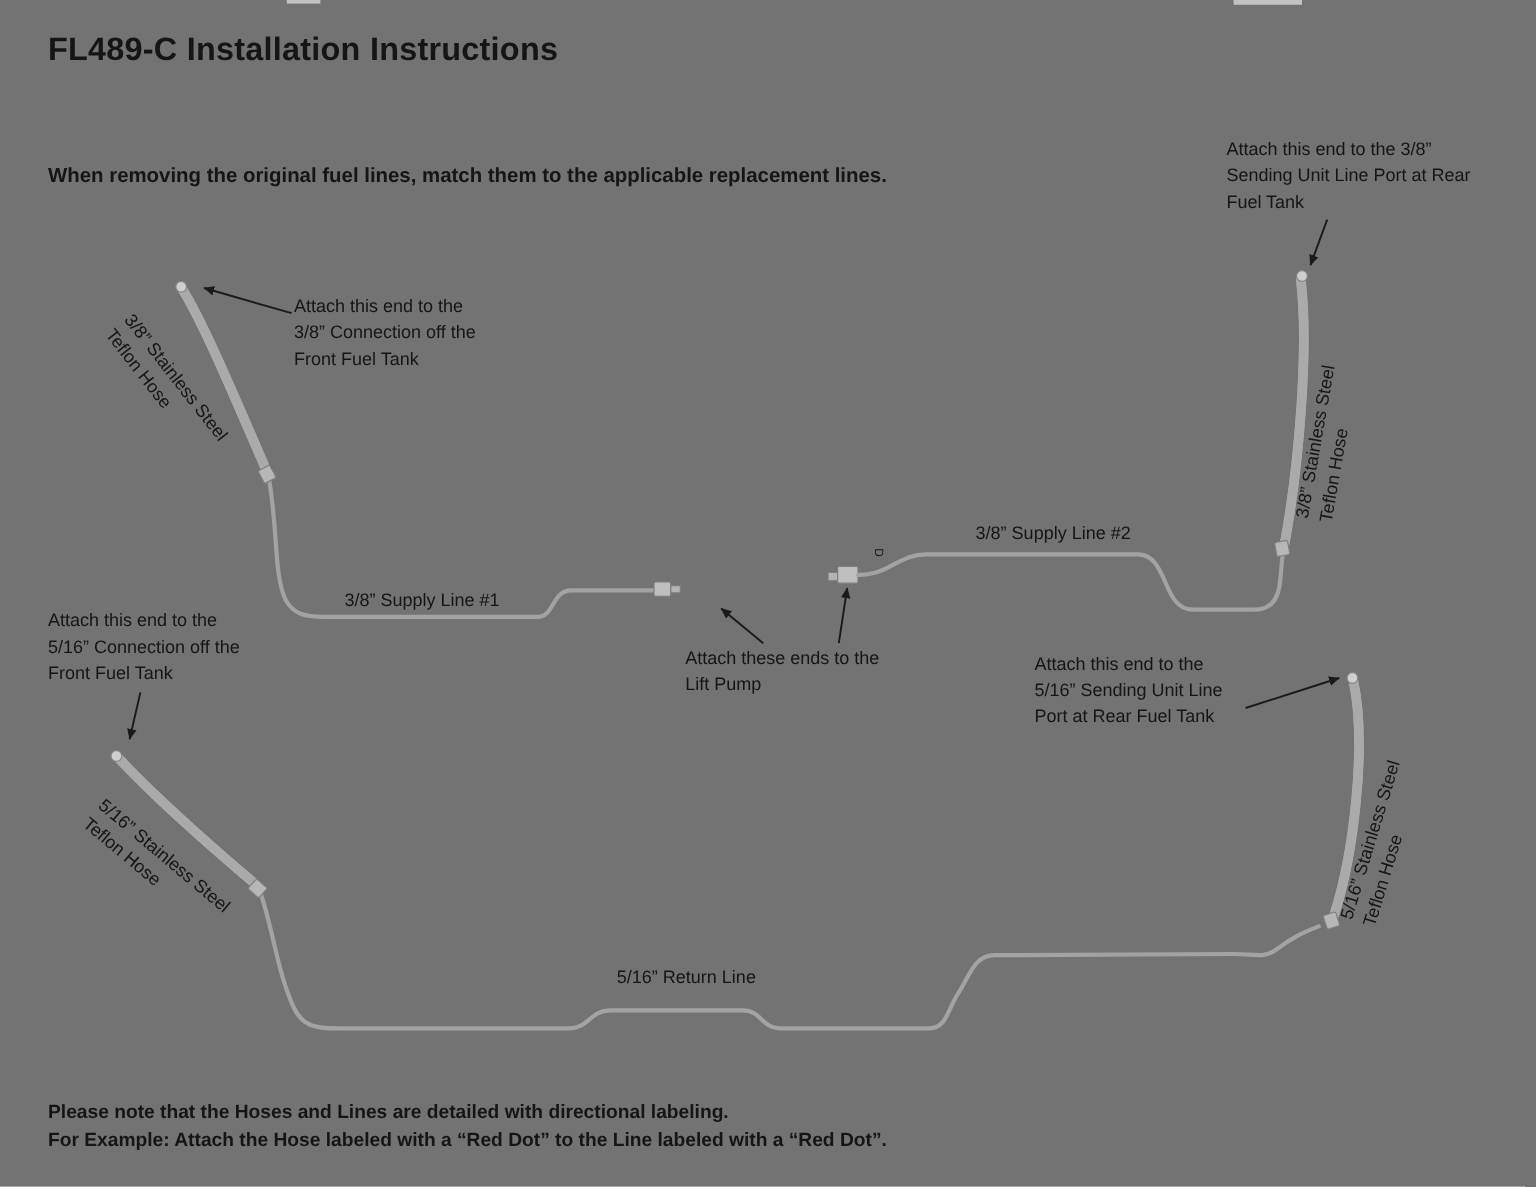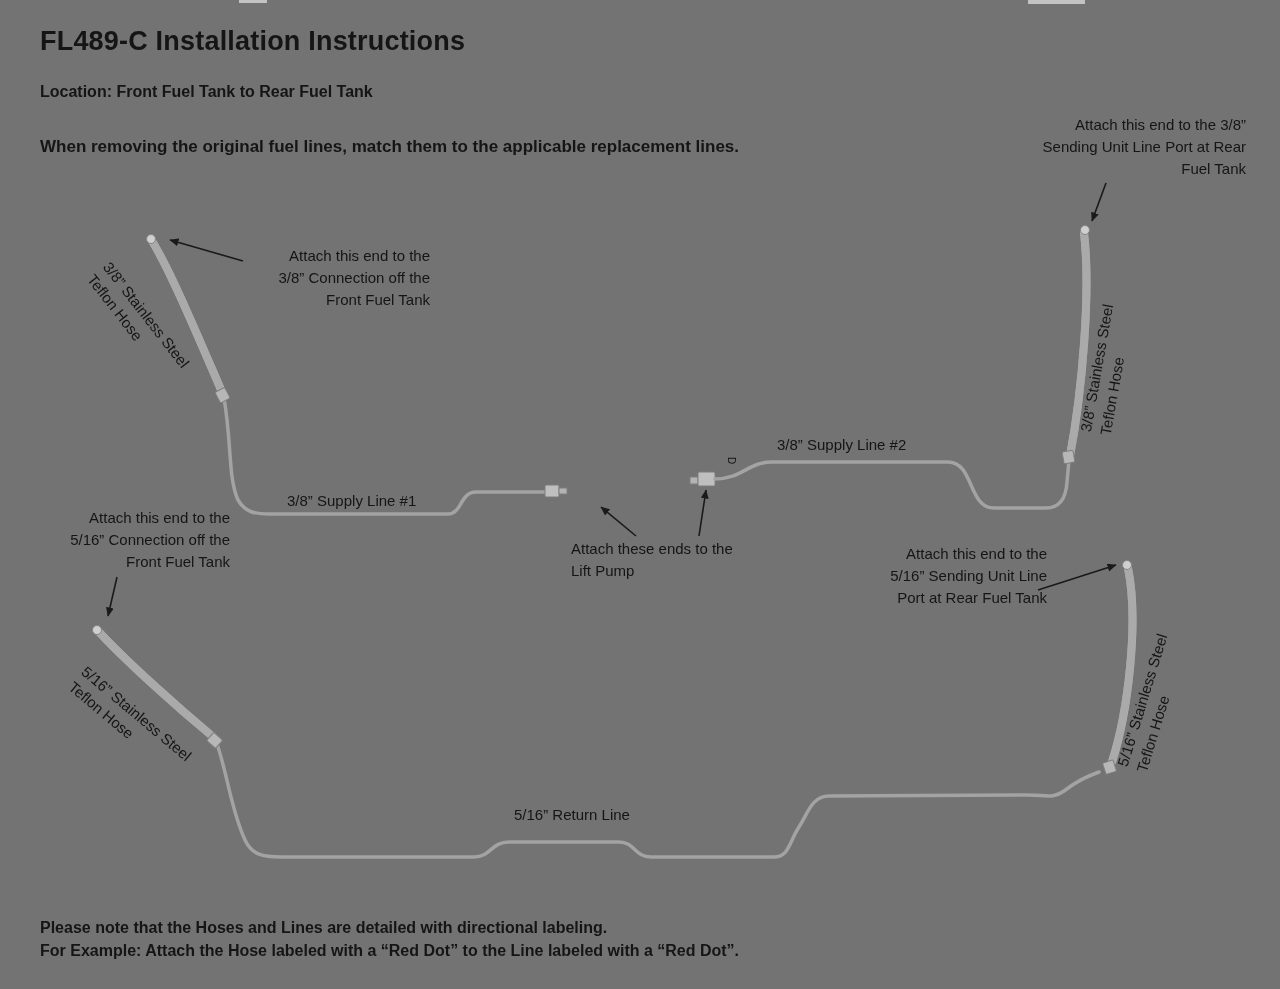--- a/index.html
+++ b/index.html
@@ -3,21 +3,21 @@
 <meta charset="utf-8">
 <style>
   * { margin:0; padding:0; box-sizing:border-box; }
   html,body { background:#ffffff; }
   body { font-family:"Liberation Sans", sans-serif; color:#151515; }
   .page { position:relative; width:1280px; height:989px; background:#737373; overflow:hidden; }
   .abs { position:absolute; }
   .title { font-size:27px; font-weight:600; letter-spacing:0.2px; white-space:nowrap; }
   .location { font-size:16px; font-weight:700; white-space:nowrap; }
   .intro { font-size:17px; font-weight:700; white-space:nowrap; }
-  .ann { font-size:15px; line-height:22px; white-space:pre-line;text-align:right; }
+  .ann { font-size:15px; line-height:22px; white-space:pre-line; }
   .ann.center { text-align:left; }
   .linelabel { font-size:15px; white-space:nowrap; }
   .hoselabel { font-size:15px; line-height:20px; white-space:pre; transform-origin:0 0; }
   .dmark { font-size:10px; transform:rotate(90deg); transform-origin:center; }
   .note { font-size:16px; font-weight:700; white-space:nowrap;margin-top:35px; }
   .edge-artifact { background:#c3c3c3; }
   svg { position:absolute; left:0; top:0; }
 </style>
 <title>FL489-C Installation Instructions</title></head>
 <body>
@@ -67,40 +67,39 @@
 
     <path d="M 243 261 L 170 240" fill="none" stroke="#1a1a1a" stroke-width="1.6" marker-end="url(#arrow)"></path>
     <path d="M 1106 183 L 1092 221" fill="none" stroke="#1a1a1a" stroke-width="1.6" marker-end="url(#arrow)"></path>
     <path d="M 636 536 L 601 507" fill="none" stroke="#1a1a1a" stroke-width="1.6" marker-end="url(#arrow)"></path>
     <path d="M 699 536 L 706 490" fill="none" stroke="#1a1a1a" stroke-width="1.6" marker-end="url(#arrow)"></path>
     <path d="M 117 577 L 108 616" fill="none" stroke="#1a1a1a" stroke-width="1.6" marker-end="url(#arrow)"></path>
     <path d="M 1038 590 L 1116 565" fill="none" stroke="#1a1a1a" stroke-width="1.6" marker-end="url(#arrow)"></path>
   </svg>
 
   <div class="abs title" style="left:40px; top:26px;">FL489-C Installation Instructions</div>
-  <div class="abs location" style="left:40px; top:83px;">Location: Front Fuel Tank to Rear Fuel Tank</div>
   <div class="abs intro" style="left:40px; top:137px;">When removing the original fuel lines, match them to the applicable replacement lines.</div>
 
   <div class="abs ann" style="left:1022px; top:114px; width:224px;">Attach this end to the 3/8”
 Sending Unit Line Port at Rear
 Fuel Tank</div>
   <div class="abs ann" style="left:245px; top:245px; width:185px;">Attach this end to the
 3/8” Connection off the
 Front Fuel Tank</div>
   <div class="abs ann" style="left:40px; top:507px; width:190px;">Attach this end to the
 5/16” Connection off the
 Front Fuel Tank</div>
   <div class="abs ann center" style="left:571px; top:538px; width:200px;">Attach these ends to the
 Lift Pump</div>
   <div class="abs ann" style="left:862px; top:543px; width:185px;">Attach this end to the
 5/16” Sending Unit Line
 Port at Rear Fuel Tank</div>
 
   <div class="abs linelabel" style="left:287px; top:492px;">3/8” Supply Line #1</div>
-  <div class="abs linelabel" style="left:777px; top:436px;">3/8” Supply Line #2</div>
+  <div class="abs linelabel" style="left:813px; top:436px;">3/8” Supply Line #2</div>
   <div class="abs linelabel" style="left:514px; top:806px;">5/16” Return Line</div>
 
   <div class="abs hoselabel" style="left:114px; top:258px; transform:rotate(52deg);">3/8” Stainless Steel
 Teflon Hose</div>
   <div class="abs hoselabel" style="left:1076px; top:430px; transform:rotate(-80deg);">3/8” Stainless Steel
 Teflon Hose</div>
   <div class="abs hoselabel" style="left:90px; top:662px; transform:rotate(40deg);">5/16” Stainless Steel
 Teflon Hose</div>
   <div class="abs hoselabel" style="left:1113px; top:763px; transform:rotate(-73deg);">5/16” Stainless Steel
 Teflon Hose</div>

